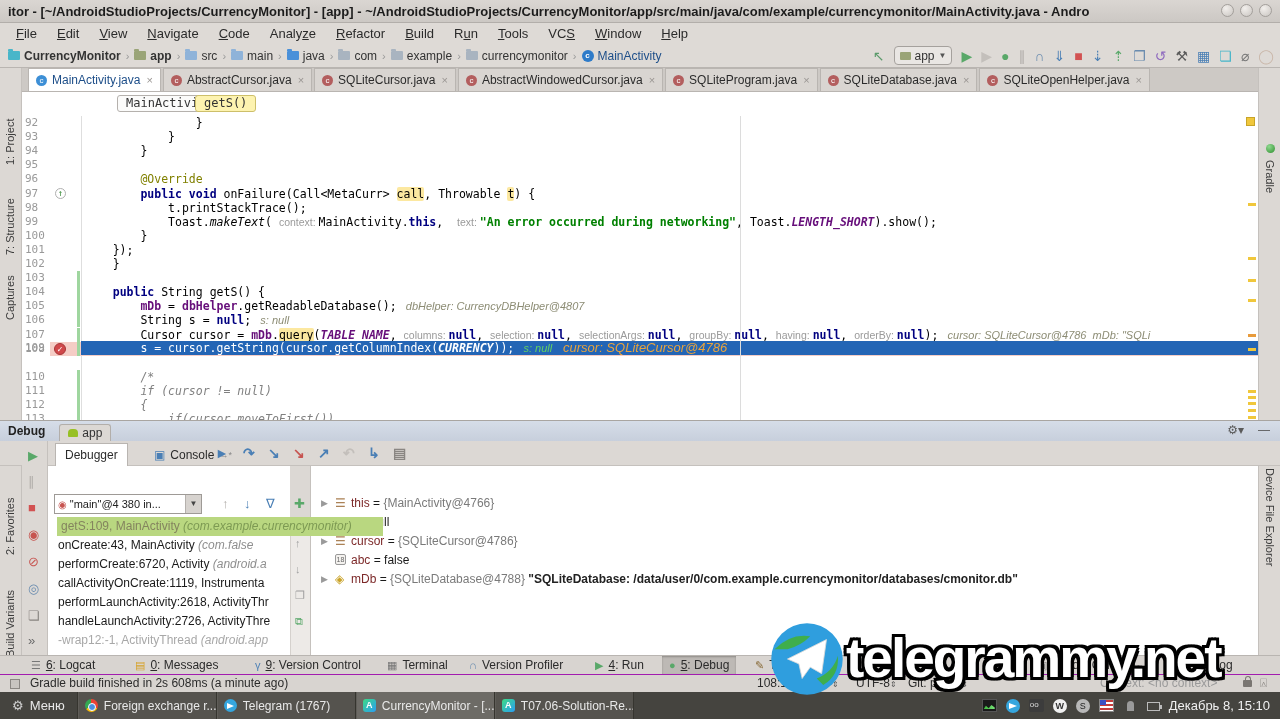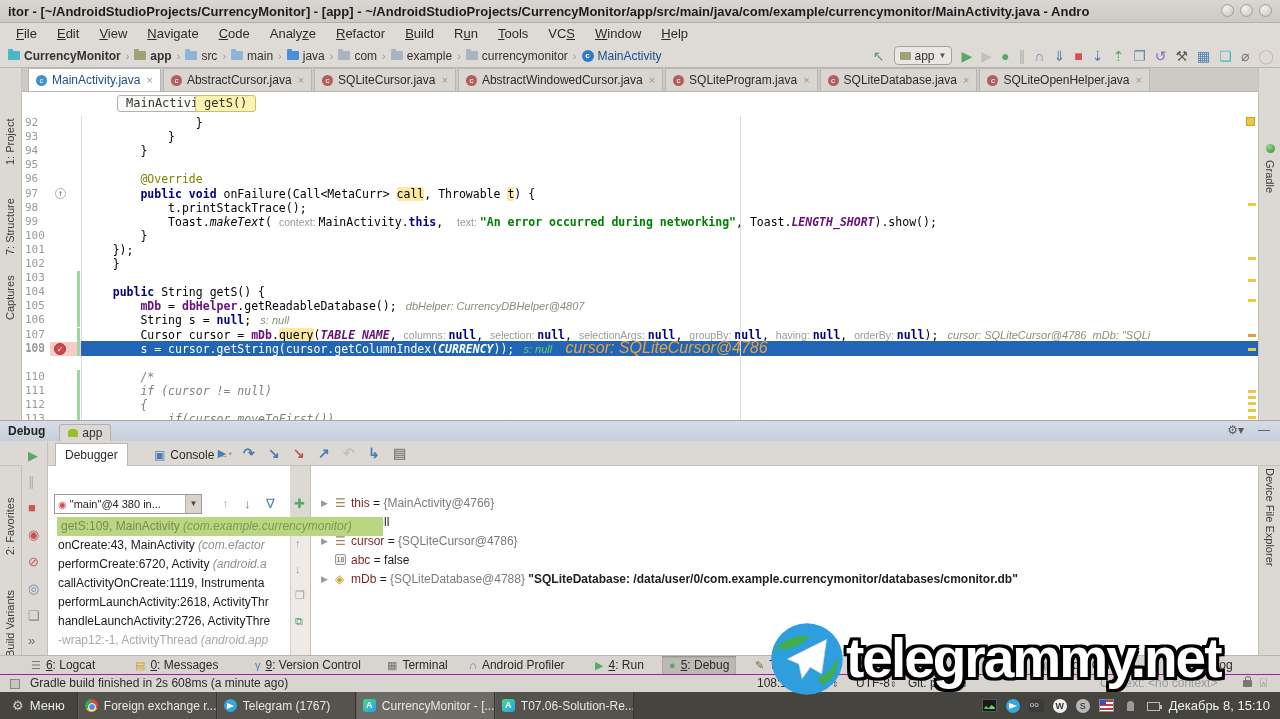--- a/index.html
+++ b/index.html
@@ -67,21 +67,21 @@
   .f { color:#660e7a; font-weight:bold; }
   .st { color:#660e7a; font-weight:bold; font-style:italic; }
   .s { color:#008000; font-weight:bold; }
   .c { color:#808080; font-style:italic; }
   .a { color:#808000; }
   .m { font-style:italic; }
   .h { color:#9a9a9a; font-family:"Liberation Sans", sans-serif; font-size:10.5px; }
   .d { color:#8c8c74; font-style:italic; font-family:"Liberation Sans", sans-serif; font-size:11px; }
   .hy { background:#fce8a0; border-radius:2px; }
   .dg { color:#62d162; font-style:italic; font-family:"Liberation Sans", sans-serif; font-size:11px; }
-  .do { color:#e8a33d; font-style:italic; font-family:"Liberation Sans", sans-serif; font-size:16px; }
+  .do { color:#e8a33d; font-style:italic; font-family:"Liberation Sans", sans-serif; font-size:13px; }
   .cline.break .codepart { background:#f5cdc6; }
   .cline.break .gutpatch { position:absolute; left:28px; top:0; width:31px; height:14.1px; background:#f5cdc6; }
   .cline.exec .codepart { background:#2365b5; }
   .cline.exec .p, .cline.exec .st { color:#ffffff; }
   .bpicon { position:absolute; left:32px; top:1px; width:12px; height:12px; border-radius:50%; background:#d0484a; border:1px solid #a83638; color:#fff; font-size:9px; line-height:11px; text-align:center; z-index:5; }
   .ovicon { position:absolute; left:33px; top:1px; width:11px; height:11px; border-radius:50%; border:1px solid #b0b0b0; color:#3e8e3e; font-size:9px; line-height:9px; text-align:center; z-index:5; }
   .stripemark { position:absolute; width:8px; height:3px; background:#f0c73c; left:1248px; z-index:6; }
   .stripesq { left:1246px; top:117px; width:9px; height:9px; background:#f0c73c; border:1px solid #c8a428; z-index:6; }
 
   
@@ -438,21 +438,21 @@
       <span class="tcicon">◉</span>
       <span>"main"@4 380 in...</span>
       <span class="tcarrow">▼</span>
     </div>
   <span class="frtoolicon" style="left: 168px; color: rgb(176, 172, 168);">↑</span>
       <span class="frtoolicon" style="left: 190px; color: rgb(74, 127, 181);">↓</span>
       <span class="frtoolicon" style="left: 212px; color: rgb(74, 127, 181);">∇</span>
       <span class="frtoolicon" style="left: 240px; color: rgb(89, 168, 105);">✚</span>
     </div>
   <div id="frameslist" class="abs">
-      <div class="framerow" style="top: 19px;"><span>onCreate:43, MainActivity </span><span class="pkg">(com.efactor</span></div>
+      <div class="framerow" style="top: 19px;"><span>onCreate:43, MainActivity </span><span class="pkg">(com.false</span></div>
       <div class="framerow" style="top: 38px;"><span>performCreate:6720, Activity </span><span class="pkg">(android.a</span></div>
       <div class="framerow" style="top: 57px;"><span>callActivityOnCreate:1119, Instrumenta</span></div>
       <div class="framerow" style="top: 76px;"><span>performLaunchActivity:2618, ActivityThr</span></div>
       <div class="framerow" style="top: 95px;"><span>handleLaunchActivity:2726, ActivityThre</span></div>
       <div class="framerow dim" style="top: 114px;"><span>-wrap12:-1, ActivityThread </span><span class="pkg">(android.app</span></div>
     </div>
   <div id="minibar" class="abs">
       <span class="mbicon" style="top: 20px;">↑</span>
       <span class="mbicon" style="top: 46px;">↓</span>
       <span class="mbicon" style="top: 72px;">❐</span>
@@ -505,21 +505,21 @@
       <div class="twbtn" style="left: 248px;">
         <span class="twicon" style="color: rgb(74, 127, 181);">ү</span>
         <span><u>9</u>: Version Control</span>
       </div>
       <div class="twbtn" style="left: 380px;">
         <span class="twicon" style="color: rgb(119, 119, 119);">▦</span>
         <span>Terminal</span>
       </div>
       <div class="twbtn" style="left: 462px;">
         <span class="twicon" style="color: rgb(106, 140, 175);">∩</span>
-        <span>Android Profiler</span>
+        <span>Version Profiler</span>
       </div>
       <div class="twbtn" style="left: 588px;">
         <span class="twicon" style="color: rgb(89, 168, 105);">▶</span>
         <span><u>4</u>: Run</span>
       </div>
       <div class="twbtn active" style="left: 662px;">
         <span class="twicon" style="color: rgb(89, 168, 105);">●</span>
         <span><u>5</u>: Debug</span>
       </div>
       <div class="twbtn" style="left: 748px;">

